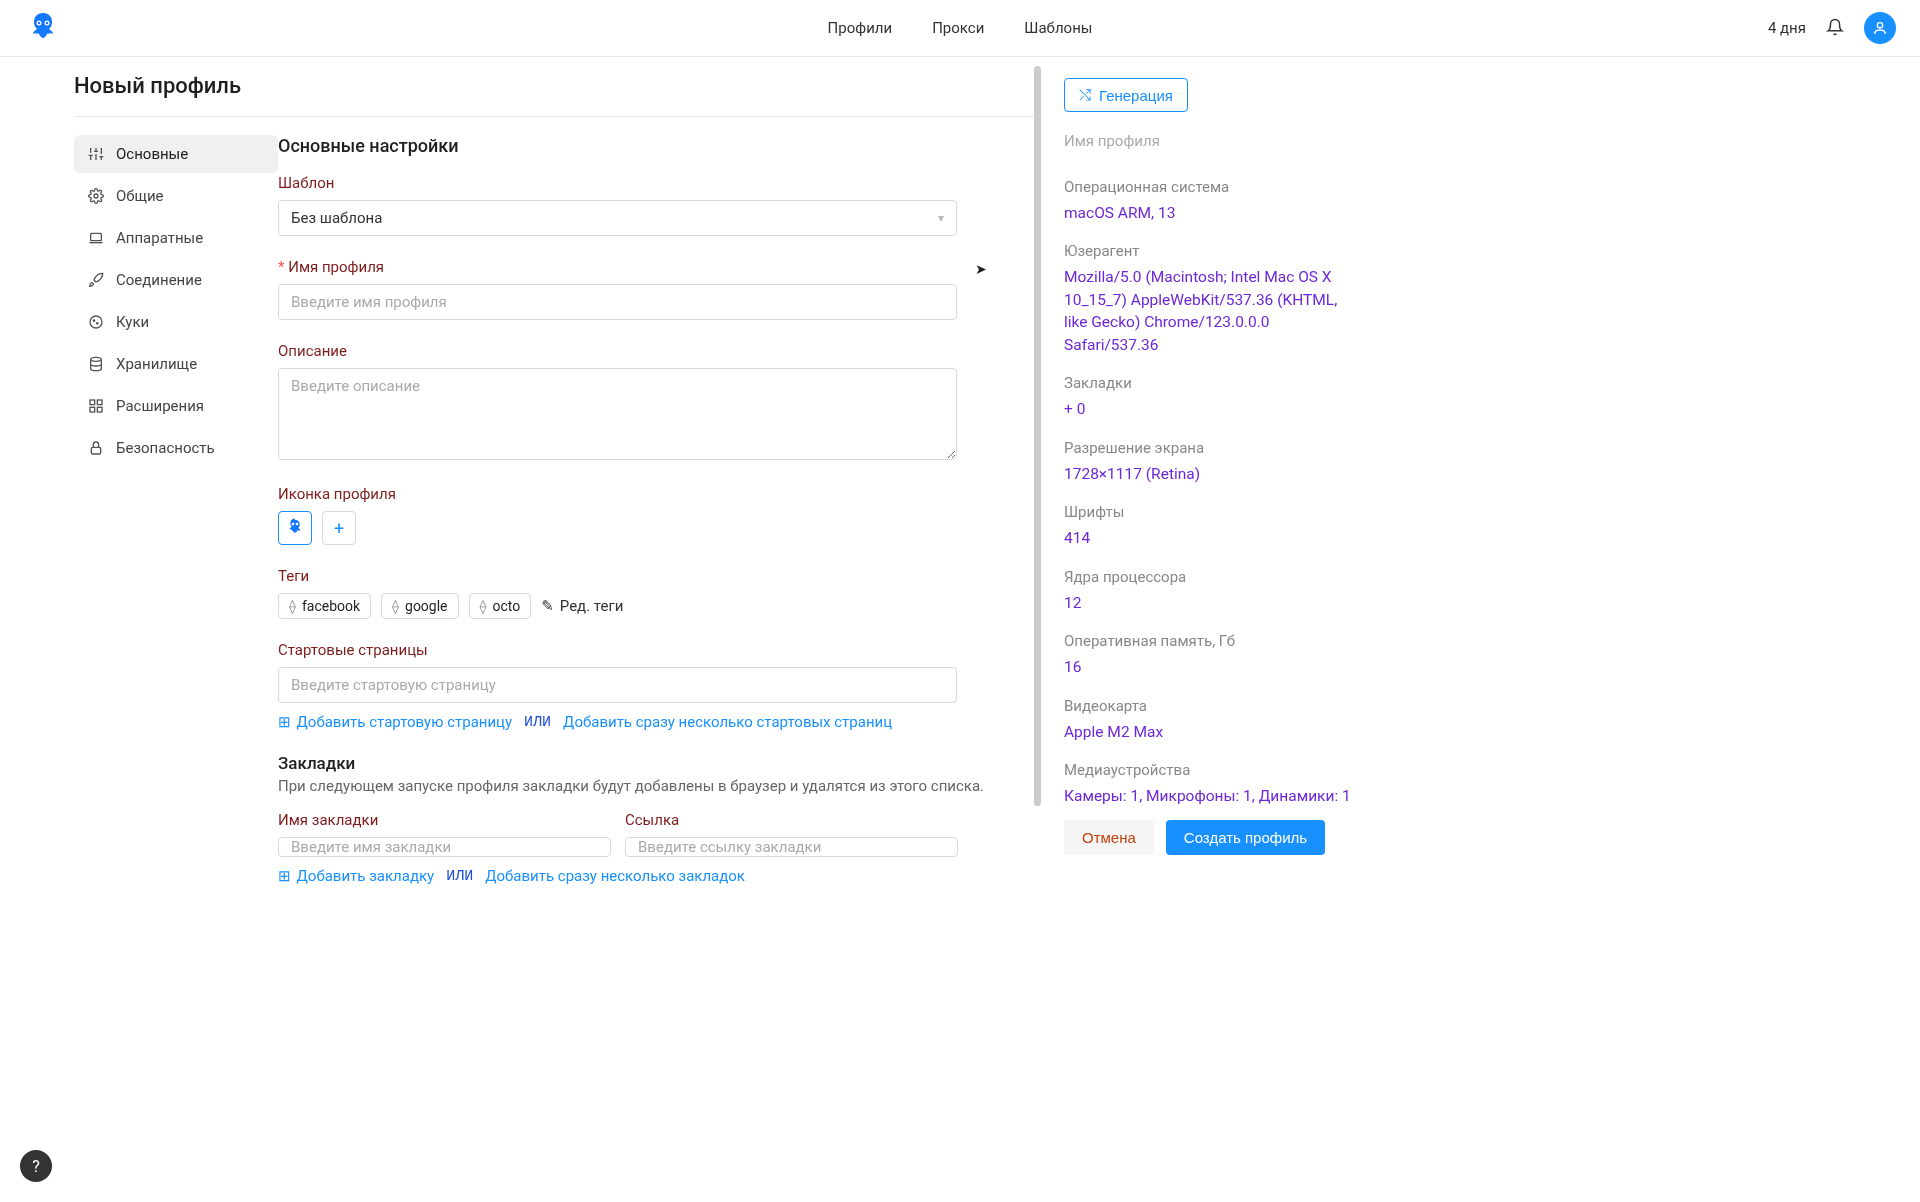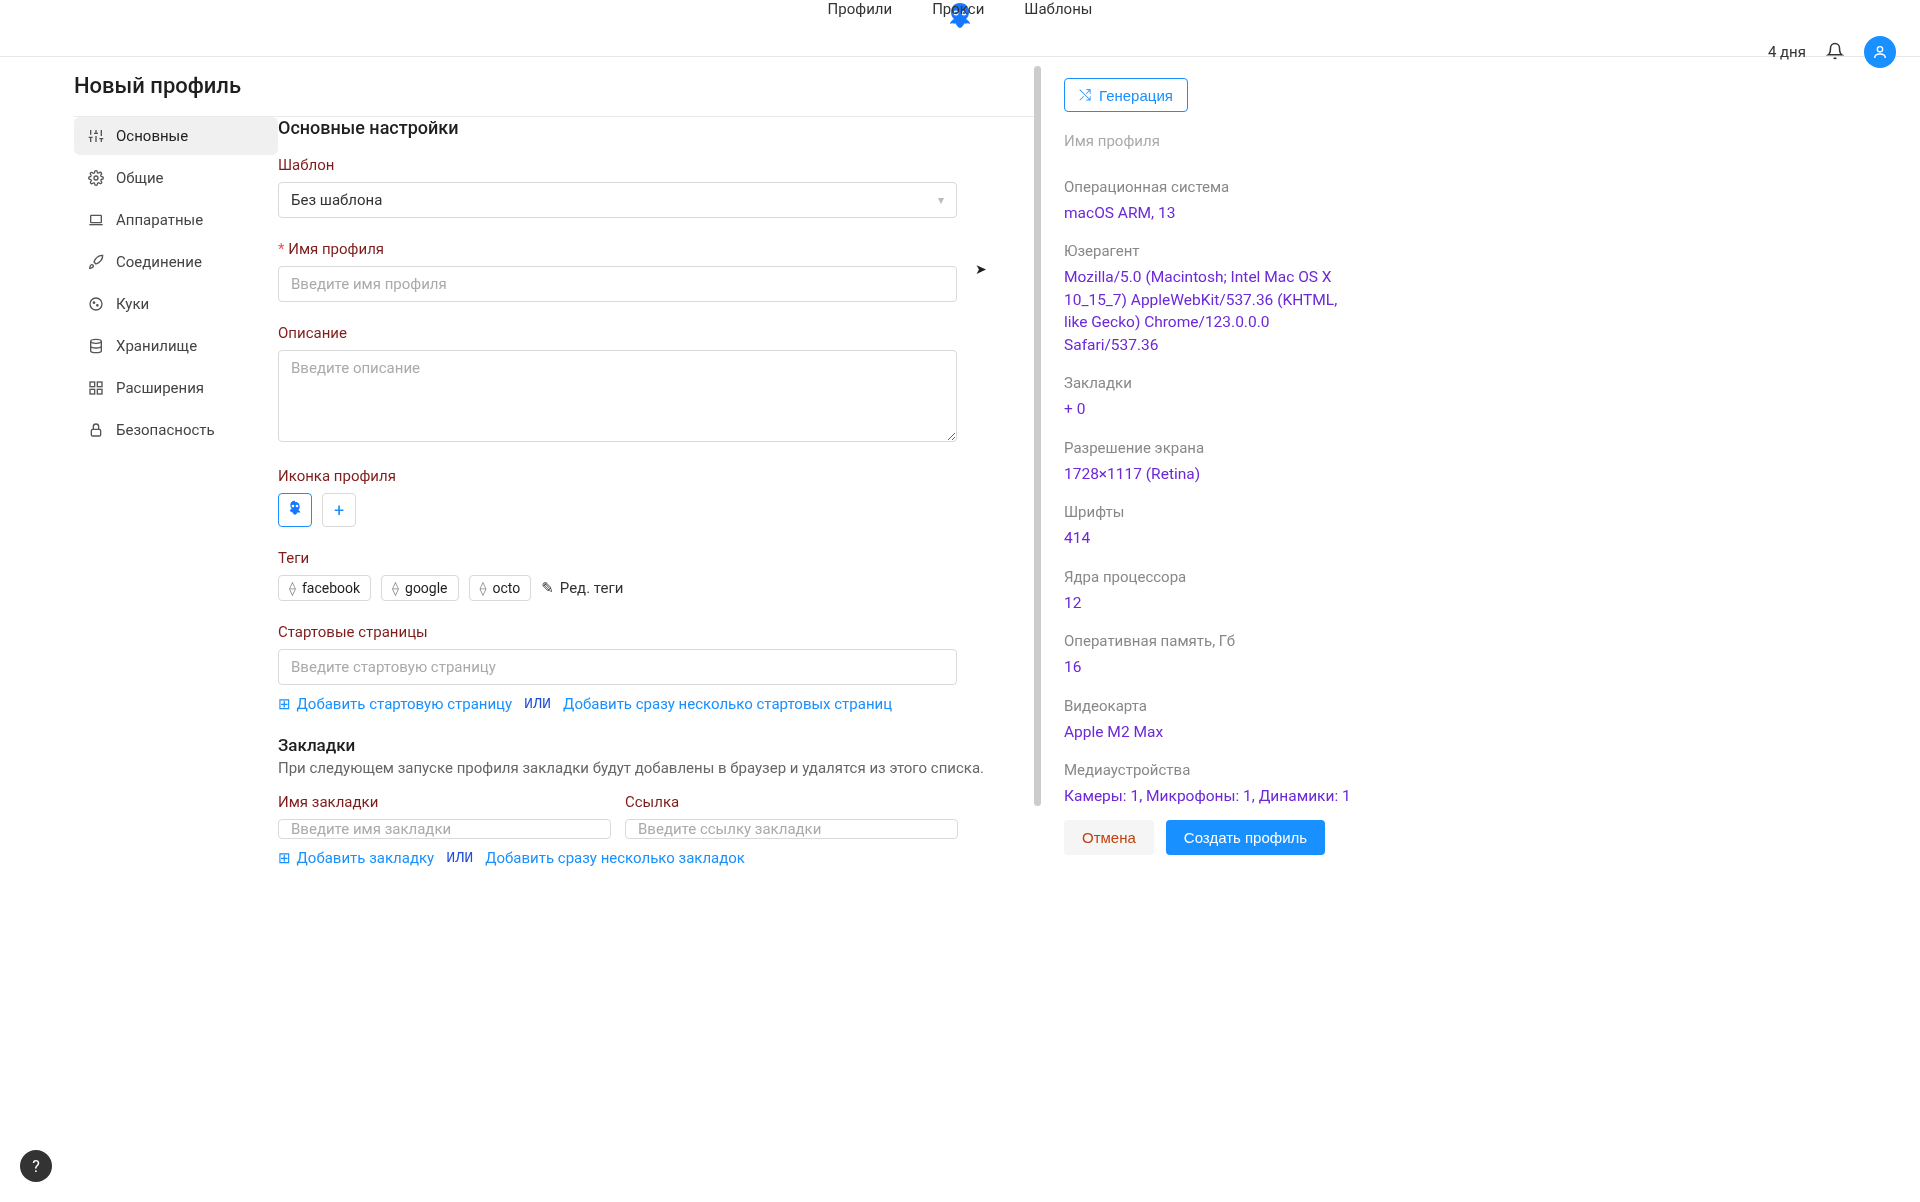--- a/index.html
+++ b/index.html
@@ -1,28 +1,28 @@
 <!DOCTYPE html>
 <html><head>
 <meta charset="utf-8">
 <style>
 * { box-sizing: border-box; margin: 0; padding: 0; }
 body { font-family: -apple-system, BlinkMacSystemFont, "Segoe UI", Roboto, sans-serif; background: #fff; color: #1f1f1f; font-size: 14px; }
-.header { display: flex; align-items: center; height: 57px; padding: 0 24px; border-bottom: 1px solid #e8e8e8; flex-direction: column; }
+.header { display: flex; align-items: center; height: 57px; padding: 0 24px; border-bottom: 1px solid #e8e8e8; }
 .logo { width: 38px; height: 38px; display: flex; align-items: center; justify-content: center; }
 .nav { display: flex; gap: 40px; margin-left: auto; margin-right: auto; position: absolute; left: 50%; transform: translateX(-50%); }
 .nav-item { color: #333; font-size: 15px; cursor: pointer; }
 .header-right { margin-left: auto; display: flex; align-items: center; gap: 20px; }
 .days { color: #333; font-size: 15px; }
 .bell { cursor: pointer; }
 .avatar { width: 32px; height: 32px; border-radius: 50%; background: #1890ff; display: flex; align-items: center; justify-content: center; cursor: pointer; }
 .main-wrap { display: flex; }
 .left-col { width: 1040px; padding: 0 0 0 74px; }
 .page-title { font-size: 22px; font-weight: 500; padding: 16px 0 18px 0; border-bottom: 1px solid #eaeaea; }
-.content-row { display: flex; }
+.content-row { display: flex; margin-top: 18px; }
 .sidebar { width: 204px; }
 .sidebar-item { display: flex; align-items: center; gap: 12px; padding: 10px 14px; cursor: pointer; border-radius: 6px; color: #444; font-size: 15px; margin-bottom: 4px; }
 .sidebar-item.active { background: #f0f0f0; color: #222; }
 .sidebar-icon { width: 16px; height: 16px; display: flex; align-items: center; justify-content: center; color: #555; }
 .form-area { flex: 1; padding-left: 0; }
 .section-title { font-size: 18px; font-weight: 500; margin-bottom: 18px; }
 .field { margin-bottom: 22px; }
 .field-label { font-size: 15px; color: #7f1d1d; margin-bottom: 8px; display: block; }
 .required::before { content: "* "; color: #ff4d4f; }
 .select, .input, .textarea { width: 679px; border: 1px solid #d9d9d9; border-radius: 4px; padding: 8px 12px; font-size: 15px; color: #333; background: #fff; font-family: inherit; }

